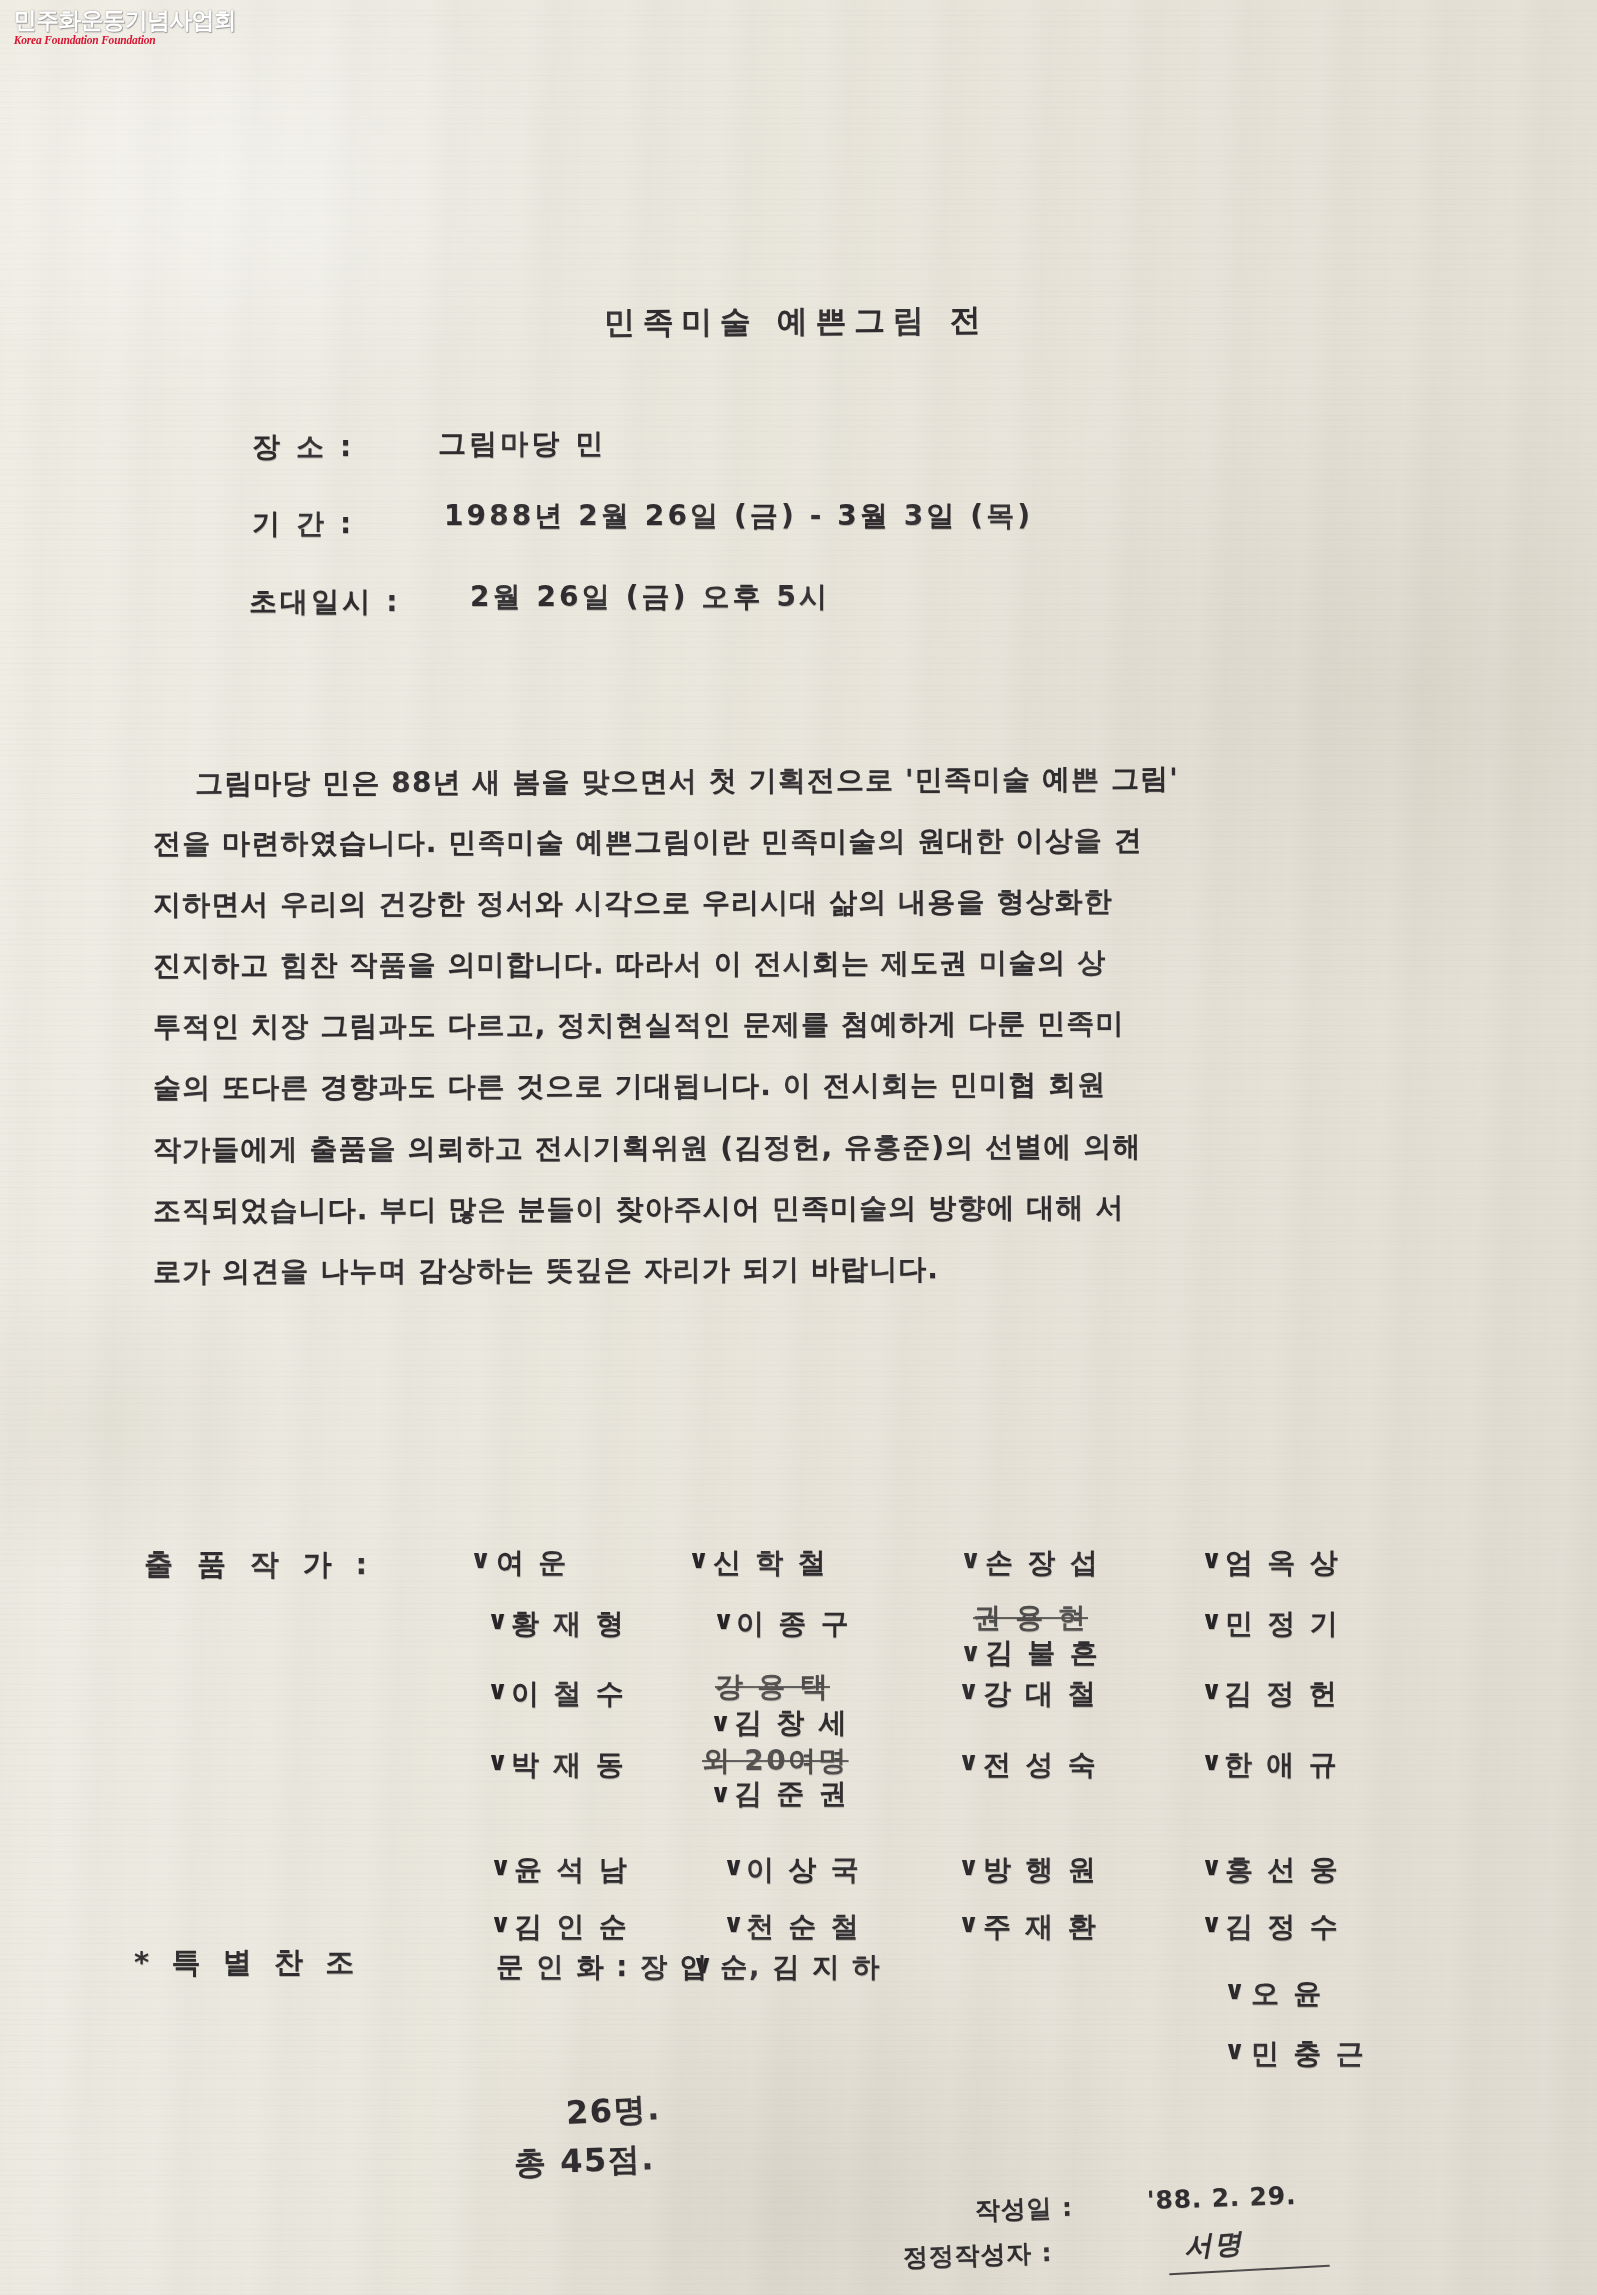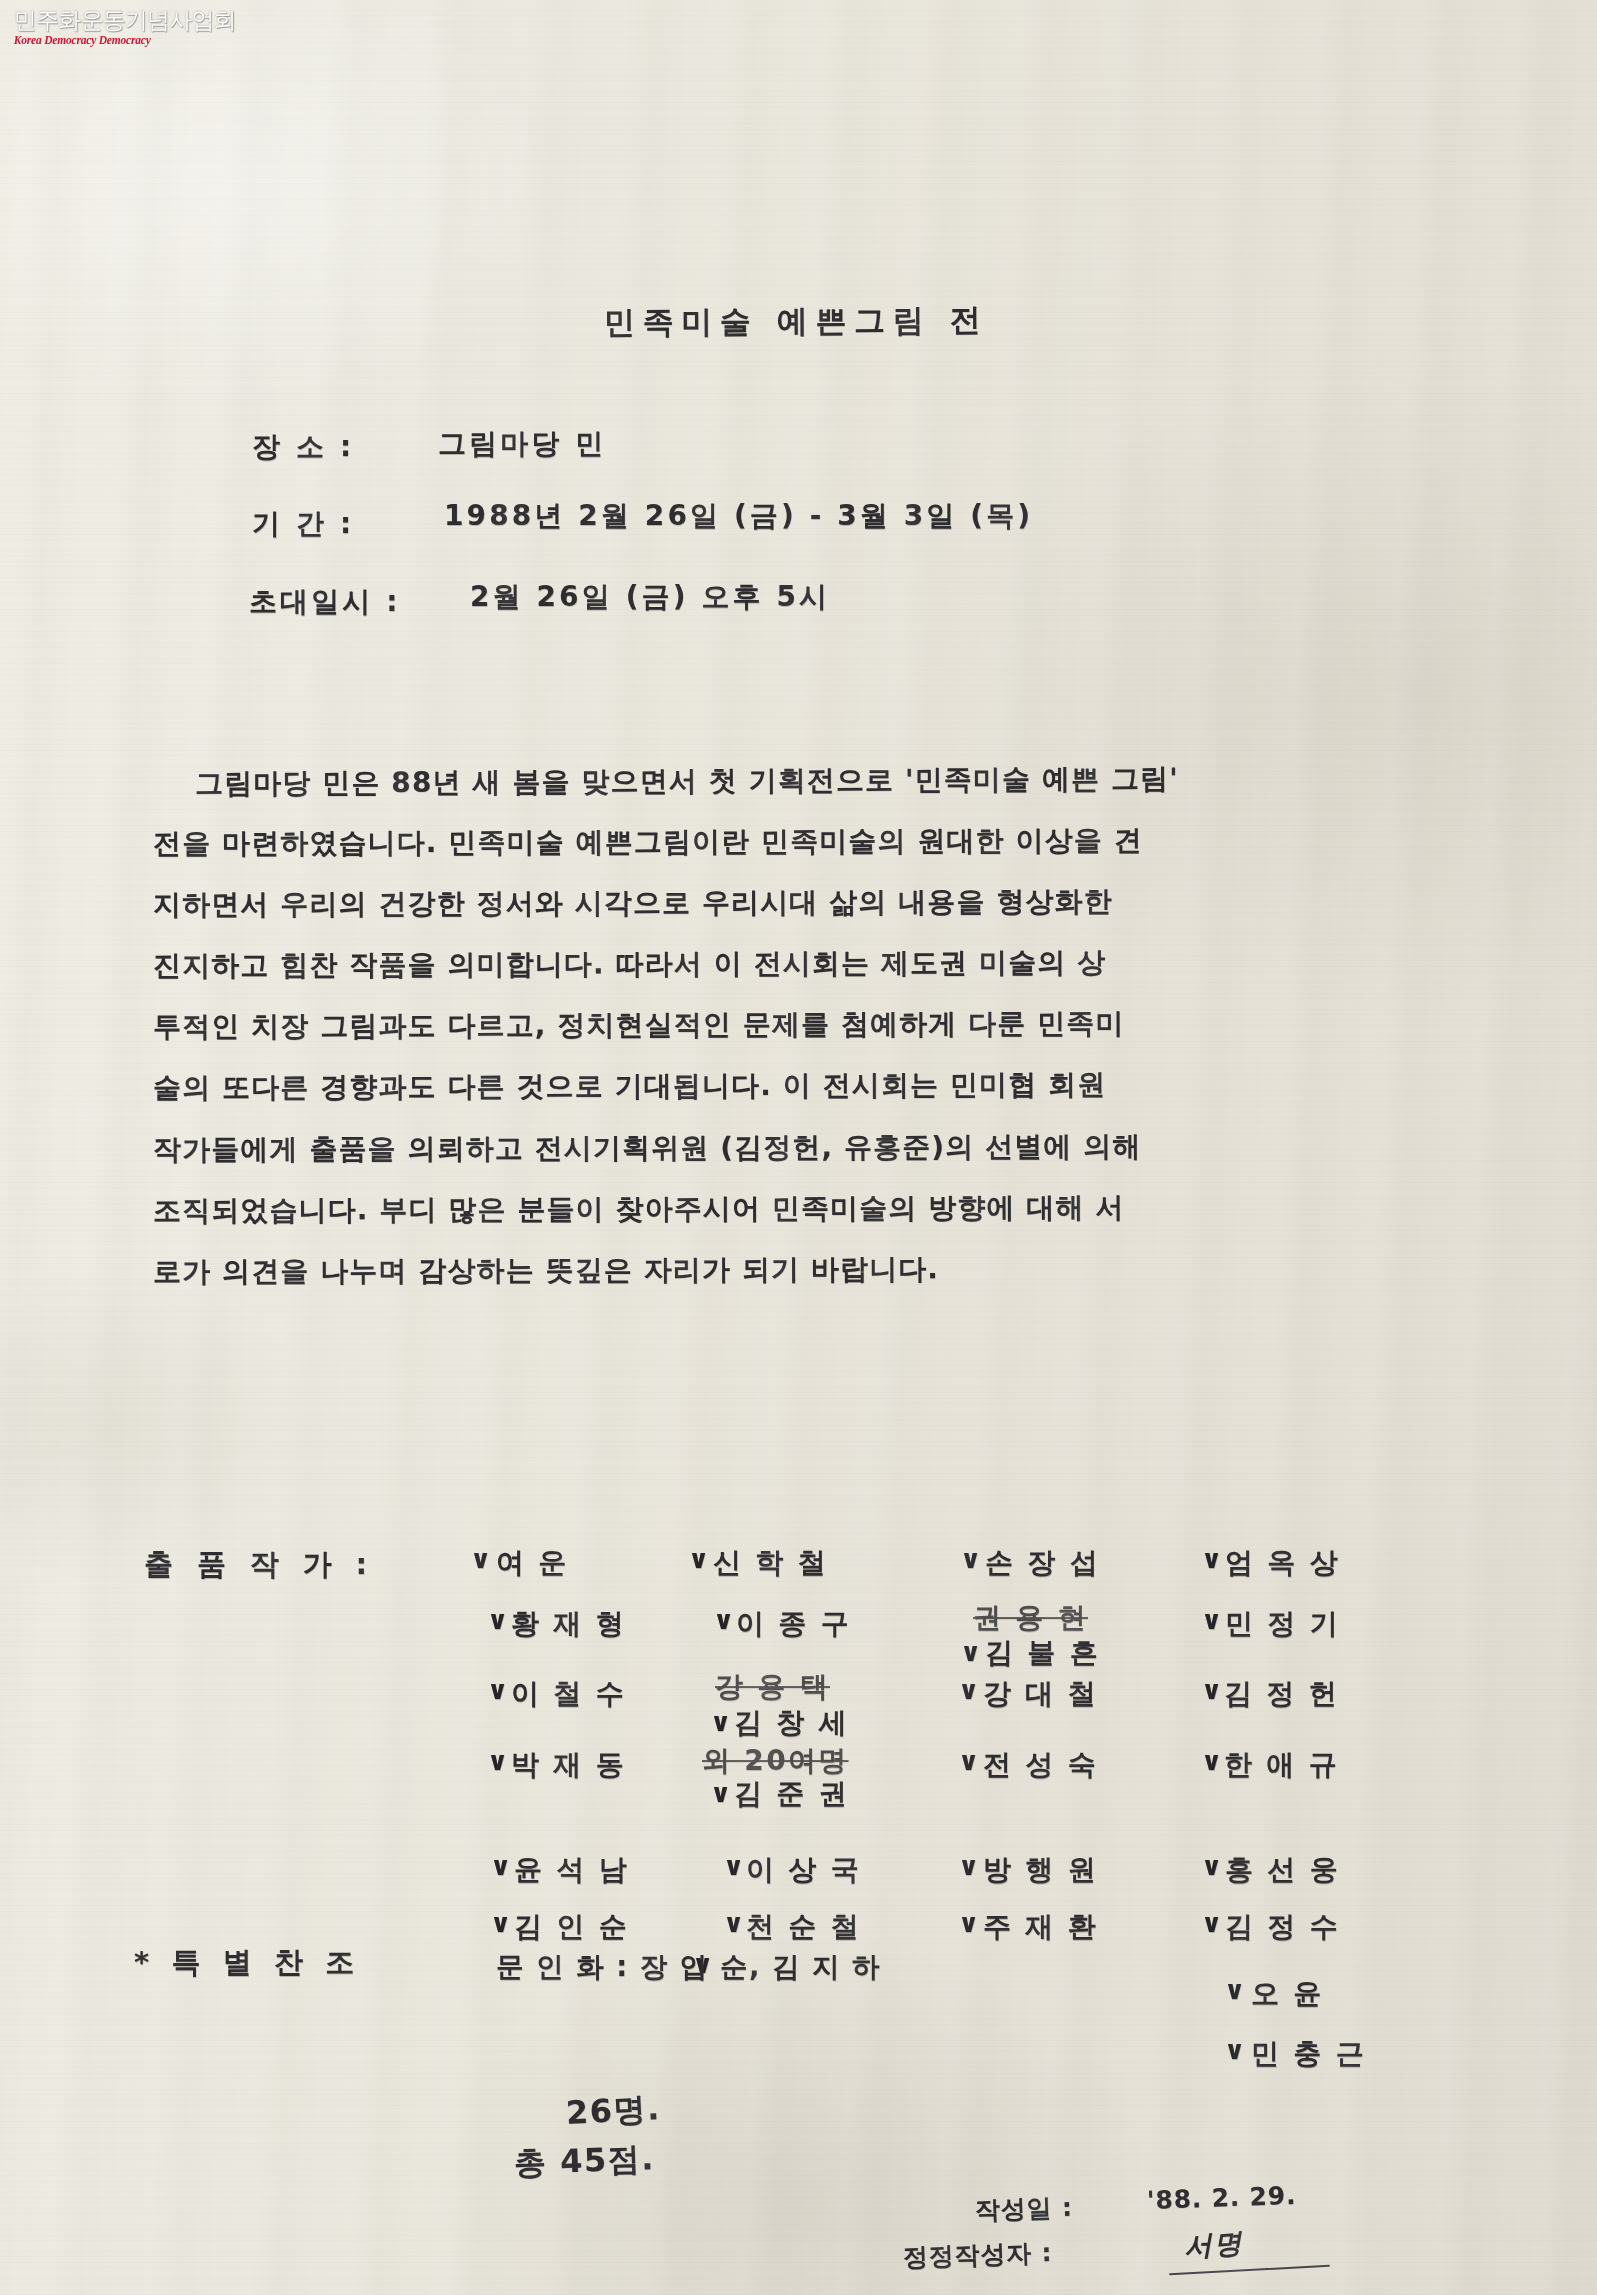--- a/index.html
+++ b/index.html
@@ -50,21 +50,21 @@
   .watermark {
     position: absolute;
     left: 13.8px;
     top: 7.6px;
     z-index: 5;
     line-height: 1.05;
   }
   .wm-ko {
     font-family: "DejaVu Sans", sans-serif;
     font-size: 23px;
-    font-weight: 400;
+    font-weight: 700;
     color: #ffffff;
     letter-spacing: -0.8px;
     text-shadow: 0 0 1.5px rgba(120,120,120,0.85), 0.8px 0.8px 0.8px rgba(90,90,90,0.5);
     text-align: right;
   }
   .wm-en {
     font-family: "Liberation Serif", serif;
     font-size: 11.5px;
     font-style: italic;
     font-weight: 700;
@@ -162,21 +162,21 @@
     border-radius: 1.5px;
   }
 </style>
 </head>
 <body>
 
 <div class="page">
 
   <div class="watermark">
     <div class="wm-ko">민주화운동기념사업회</div>
-    <div class="wm-en">Korea Democracy Democracy</div>
+    <div class="wm-en">Korea Foundation Foundation</div>
   </div>
 
   <div class="ink hand title" style="left:604px; top:302px; transform: rotate(-0.4deg);">민족미술 예쁜그림 전</div>
 
   <div class="ink hand meta" style="left:252px; top:428px;">장 소 :</div>
   <div class="ink hand meta" style="left:438px; top:425px;">그림마당 민</div>
 
   <div class="ink hand meta" style="left:252px; top:505px;">기 간 :</div>
   <div class="ink hand meta" style="left:444px; top:497px;">1988년 2월 26일 (금) - 3월 3일 (목)</div>
 

